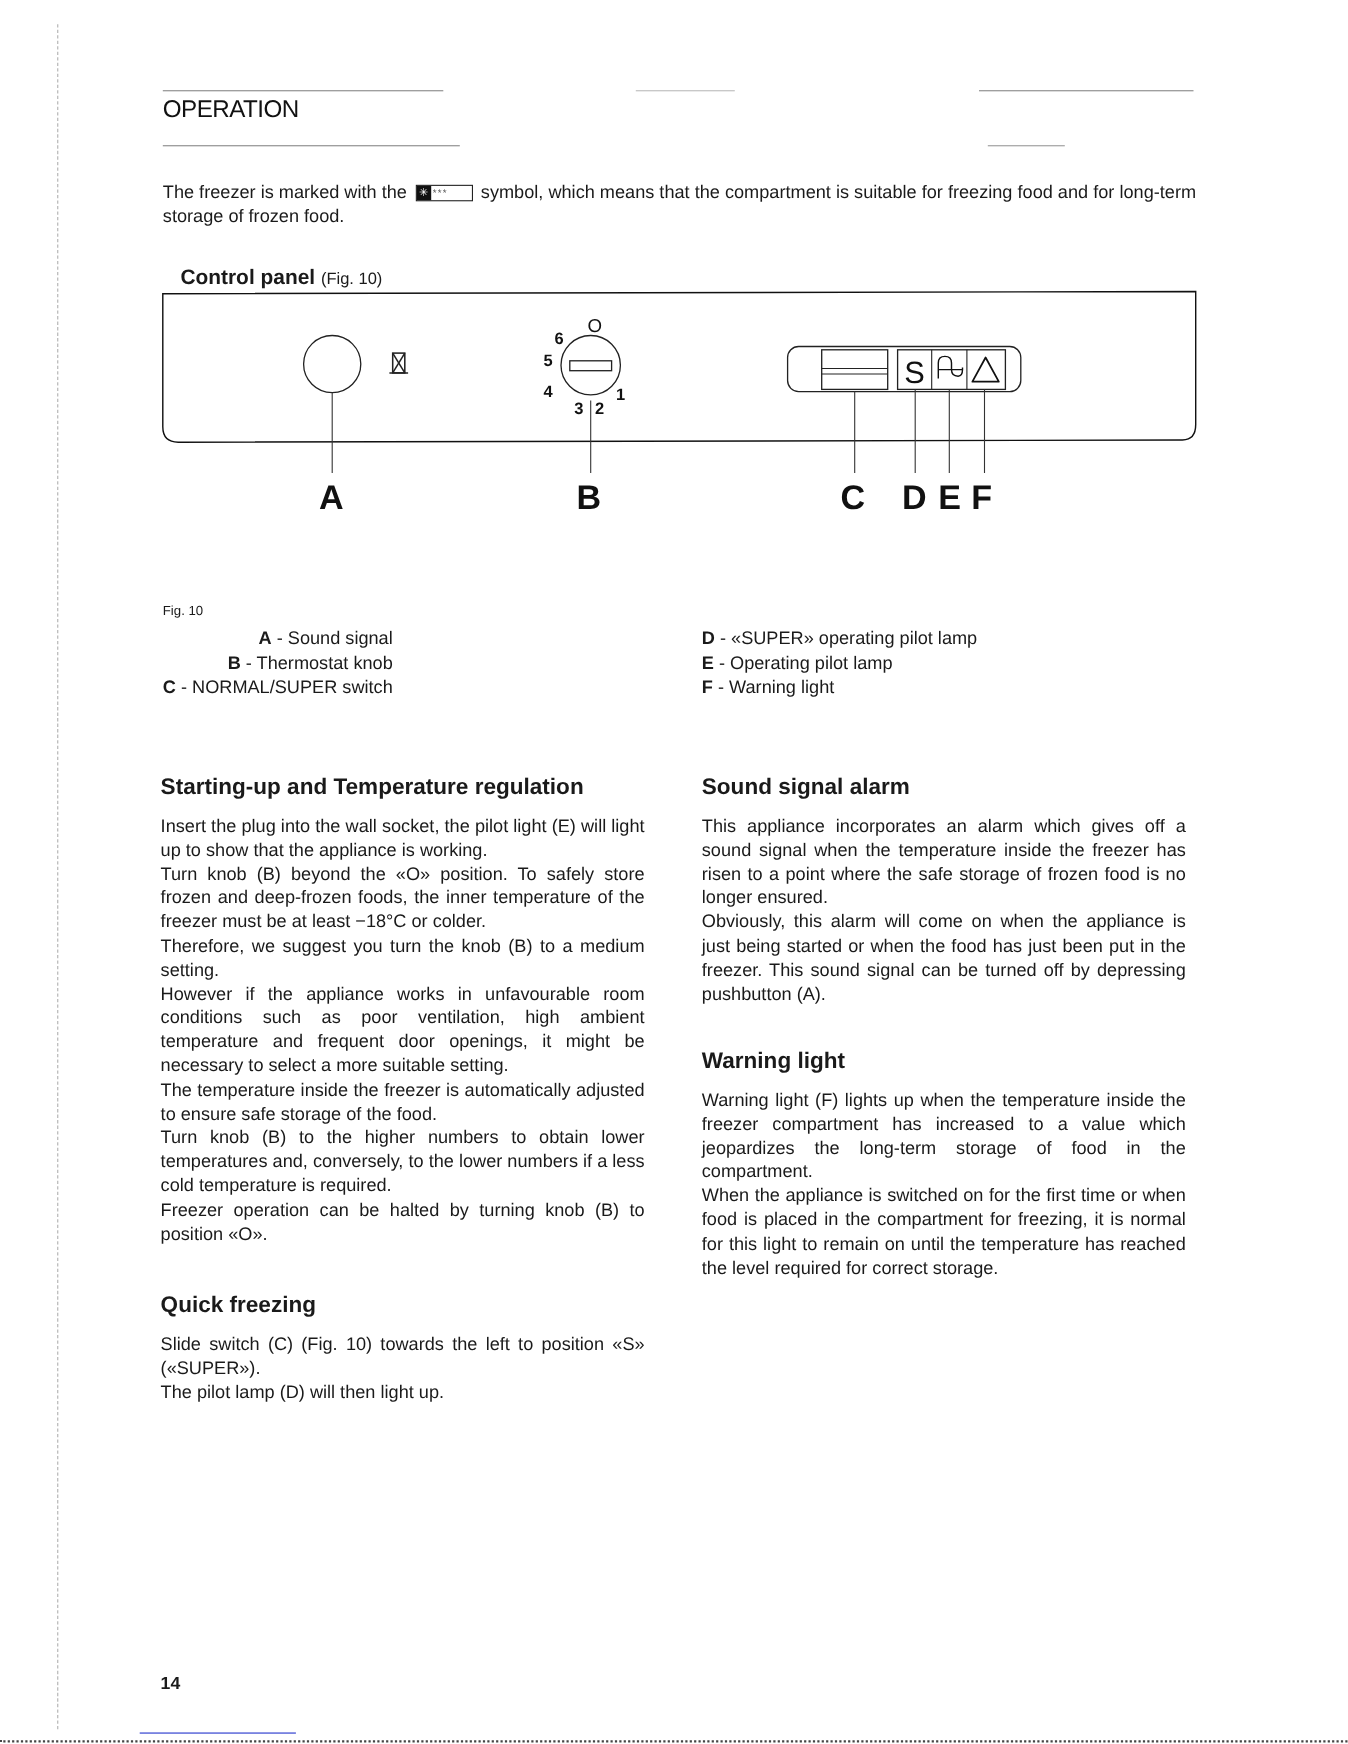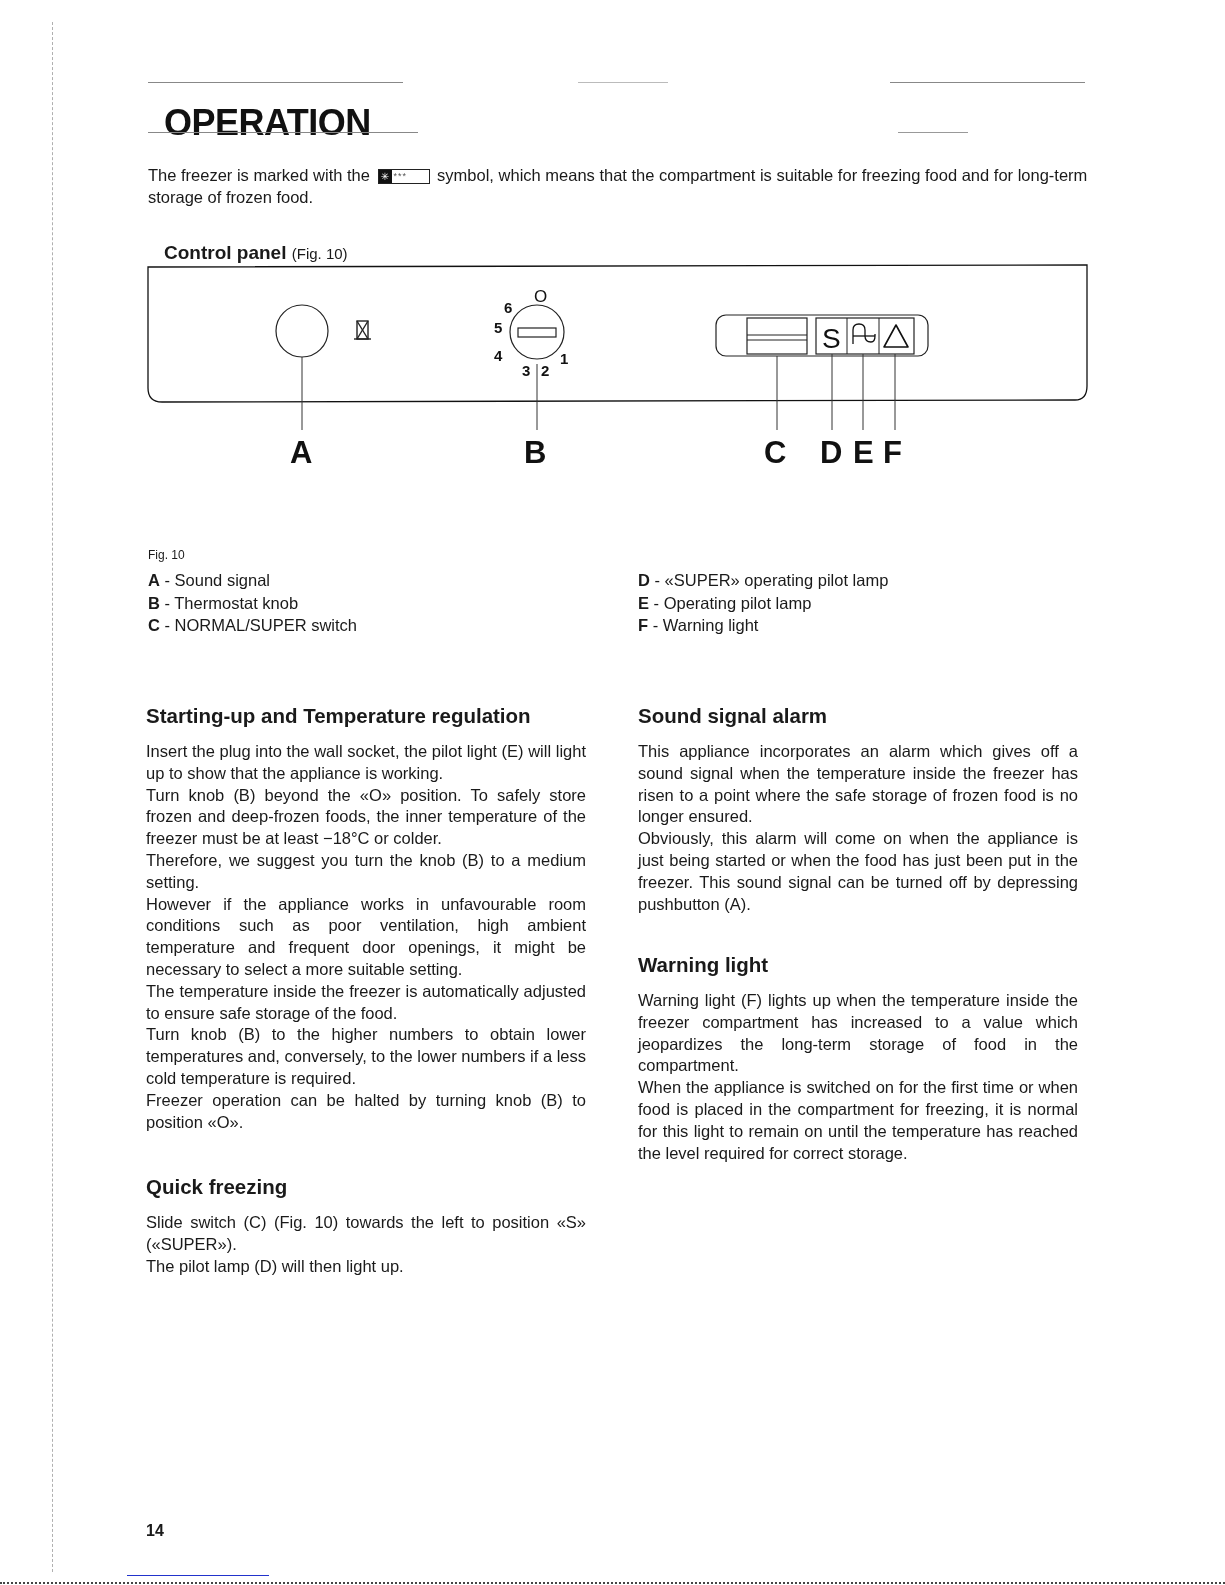--- a/index.html
+++ b/index.html
@@ -3,21 +3,21 @@
 <meta charset="utf-8">
 <style>
   html, body { margin: 0; padding: 0; background: #ffffff; }
   body { width: 1225px; height: 1585px; position: relative; overflow: hidden;
          font-family: "Liberation Sans", sans-serif; color: #1a1a1a; }
   .margin-line { position: absolute; left: 52px; top: 22px; height: 1550px; border-left: 1px dashed #b0b0b0; }
   .bottom-line { position: absolute; left: 0; top: 1582px; width: 1225px; border-top: 2px dotted #444; }
   .blue-link-line { position: absolute; left: 127px; top: 1575px; width: 142px; border-top: 1px solid #2233cc; }
 
   .rule { position: absolute; border-top: 1px solid #888; }
-  .title { position: absolute; left: 148px; top: 86px; font-size: 36px; font-weight: bold; letter-spacing: -0.5px; margin: 16px; color: #111; }
+  .title { position: absolute; left: 148px; top: 86px; font-size: 22px; font-weight: normal; letter-spacing: -0.5px; margin: 0; color: #111; }
   .intro { position: absolute; left: 148px; top: 164px; width: 945px; font-size: 16.5px; line-height: 22px; margin: 0; }
   .freeze-sym { display: inline-block; width: 50px; height: 13px; border: 1px solid #222; vertical-align: middle; position: relative; margin: 0 3px; }
   .freeze-sym .blk { position: absolute; left: 0; top: 0; width: 13px; height: 13px; background: #111; color: #fff; font-size: 10px; line-height: 13px; text-align: center; }
   .freeze-sym .stars { position: absolute; left: 15px; top: 0; font-size: 9px; line-height: 13px; color: #555; letter-spacing: 1px; }
 
   .subhead { position: absolute; left: 148px; top: 226px; font-size: 19px; font-weight: bold; margin: 16px; }
   .subhead .small { font-weight: normal; font-size: 15px; }
 
   .figure { position: absolute; left: 140px; top: 258px; width: 960px; height: 230px; }
 
@@ -103,21 +103,21 @@
       <text x="624" y="205">C</text>
       <text x="680" y="205">D</text>
       <text x="713" y="205">E</text>
       <text x="743" y="205">F</text>
     </g>
   </svg>
 </div>
 
 <p class="fig-caption">Fig. 10</p>
 
-<ul class="legend" style="left:148px;top:569px;">
+<ul class="legend" style="left:148px;top:569px;text-align:right;">
   <li><b>A</b><span> - Sound signal</span></li>
   <li><b>B</b><span> - Thermostat knob</span></li>
   <li><b>C</b><span> - NORMAL/SUPER switch</span></li>
 </ul>
 <ul class="legend" style="left:638px;top:569px;">
   <li><b>D</b><span> - «SUPER» operating pilot lamp</span></li>
   <li><b>E</b><span> - Operating pilot lamp</span></li>
   <li><b>F</b><span> - Warning light</span></li>
 </ul>
 

